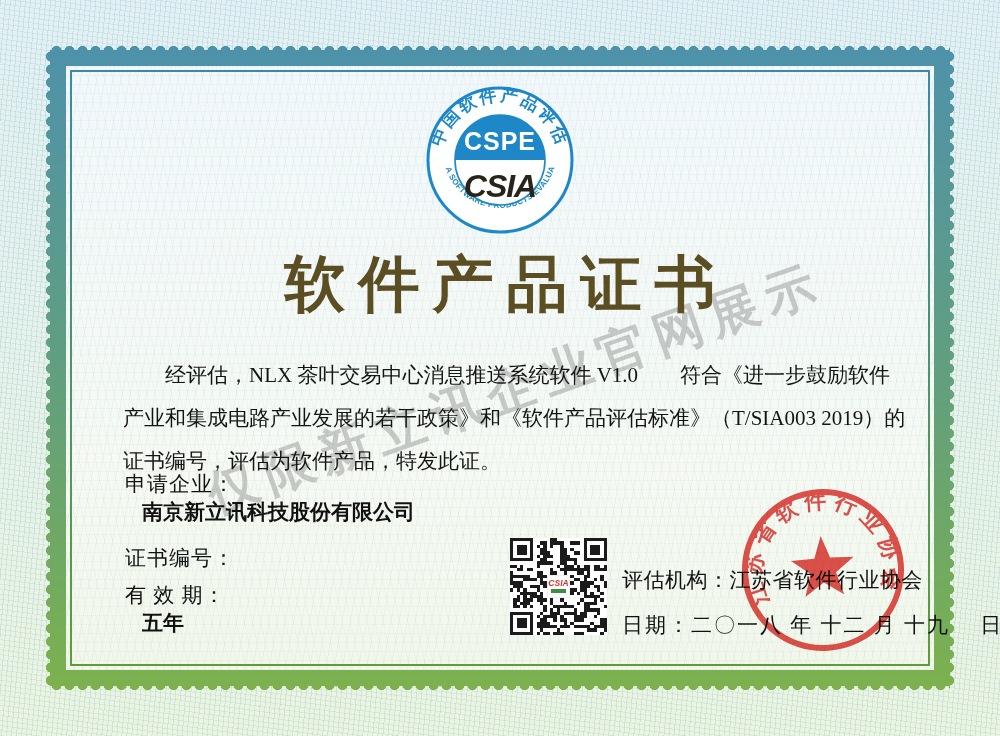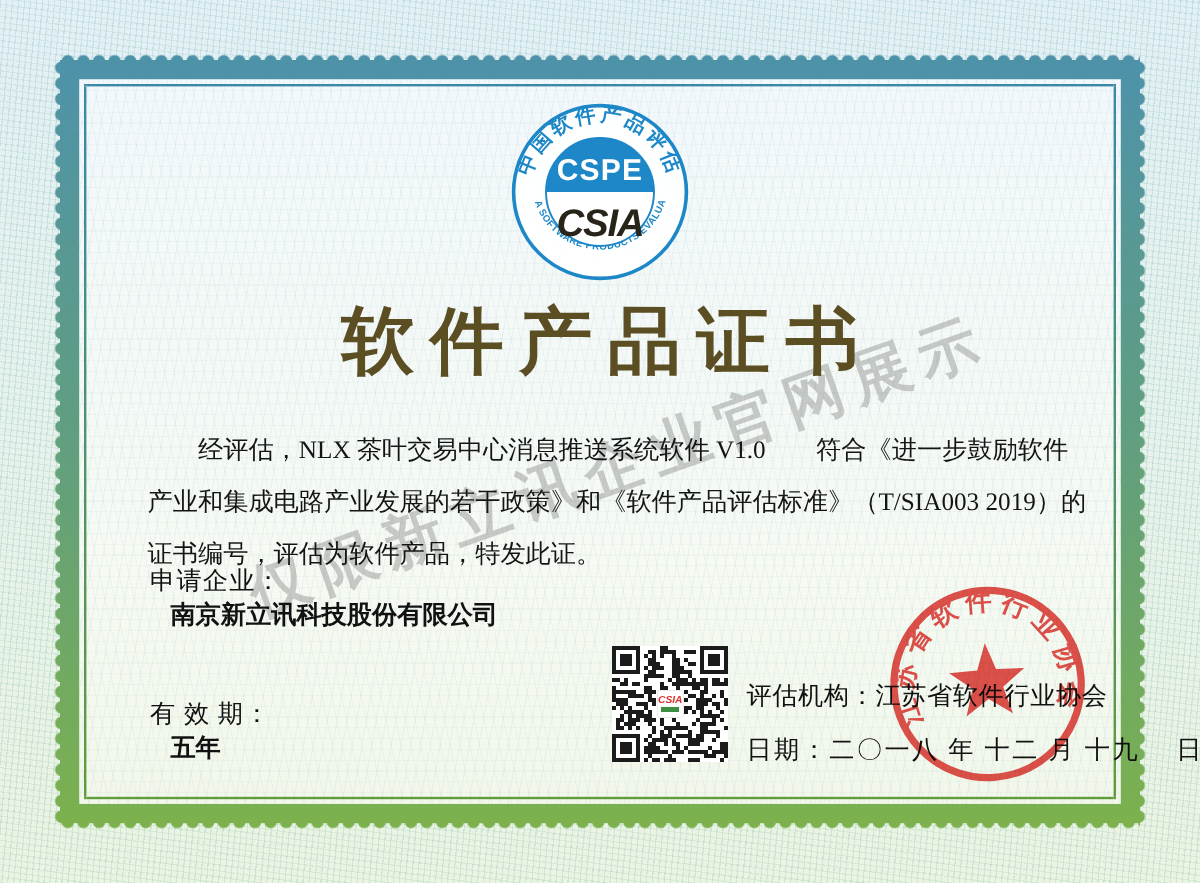--- a/index.html
+++ b/index.html
@@ -112,20 +112,21 @@
   </div>
 
   <div class="fields">
     <div class="field-row">
       <span class="field-label">申请企业：</span>
       <span class="field-value">南京新立讯科技股份有限公司</span>
     </div>
     <div class="field-row">
     </div>
     <div class="field-row">
+      <span class="field-label">证书编号：</span>
     </div>
     <div class="field-row">
       <span class="field-label">有 效 期：</span>
       <span class="field-value">五年</span>
     </div>
   </div>
 
   <svg class="qr" viewBox="0 0 97 97" shape-rendering="crispEdges">
     <rect x="0" y="0" width="97" height="97" fill="#ffffff"></rect>
     <g id="qr-modules" fill="#1b1b1b">

